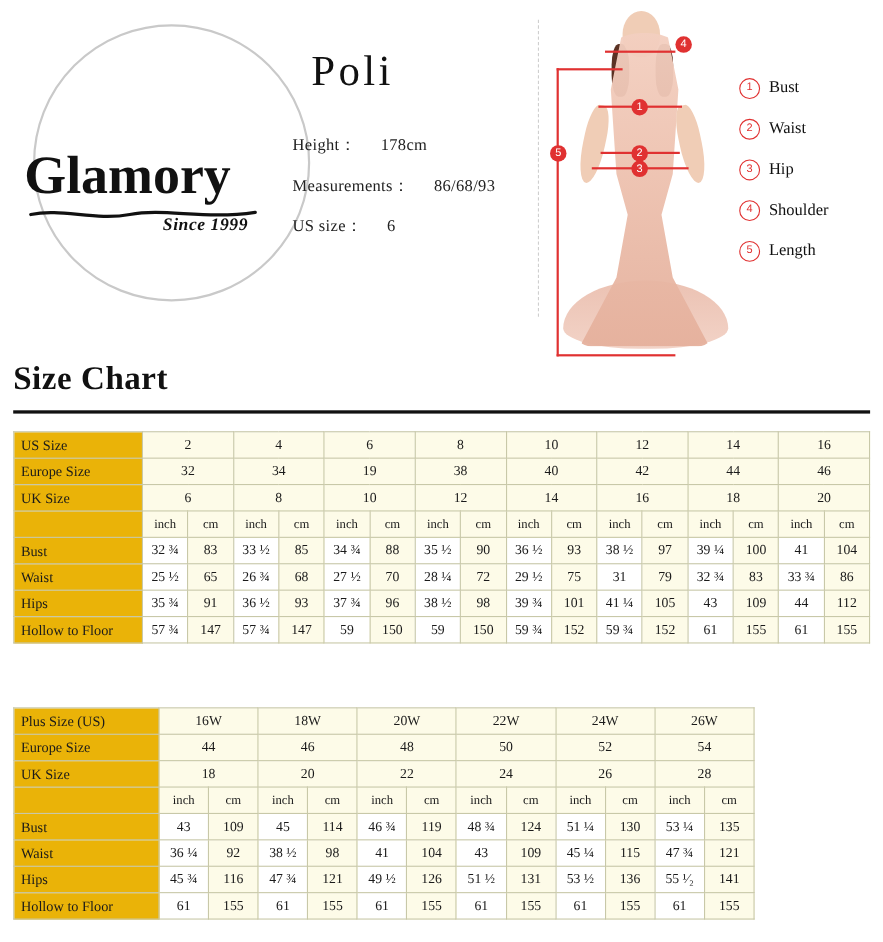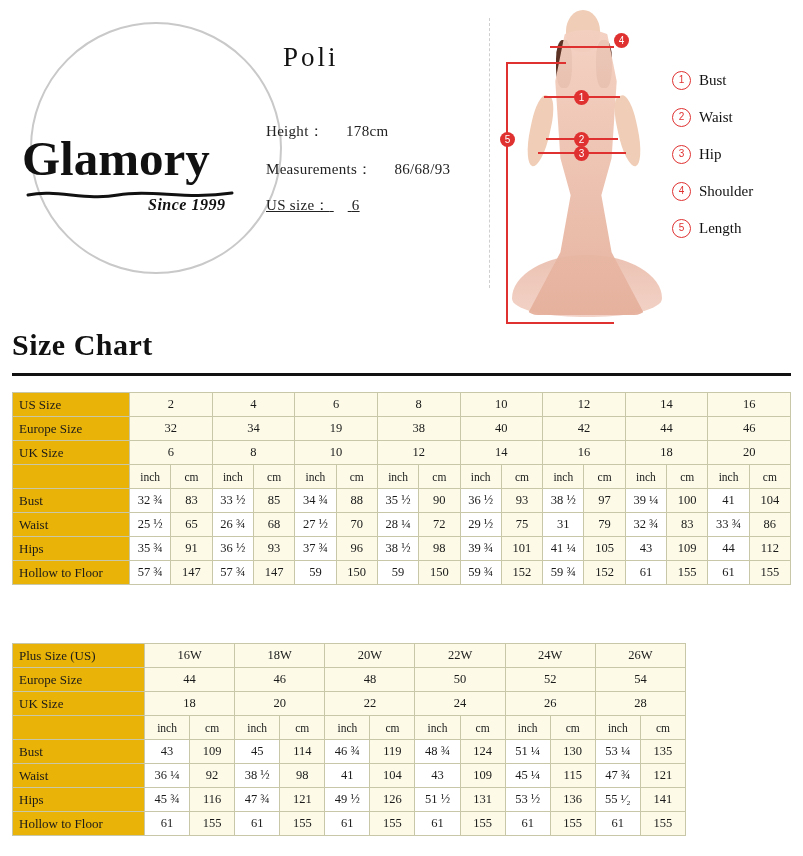--- a/index.html
+++ b/index.html
@@ -57,34 +57,34 @@
     font-weight: bold;
     font-style: italic;
     color: #111;
     letter-spacing: .5px;
   }
 
   .model-name {
     position: absolute;
     left: 283px;
     top: 42px;
-    font-size: 27px;
+    font-size: 39px;
     letter-spacing: 3px;
     color: #111;
     font-family: "Liberation Serif", serif;
   }
   .spec {
     position: absolute;
     font-size: 15px;
     color: #222;
     letter-spacing: .3px;
   }
   .spec.s1 { left: 266px; top: 122px; }
   .spec.s2 { left: 266px; top: 160px; }
-  .spec.s3 { left: 266px; top: 196px; text-decoration: underline; }
+  .spec.s3 { left: 266px; top: 196px; }
 
   .divider-v {
     position: absolute;
     left: 489px;
     top: 18px;
     width: 1px;
     height: 270px;
     border-left: 1px dashed #cfcfcf;
   }
 

